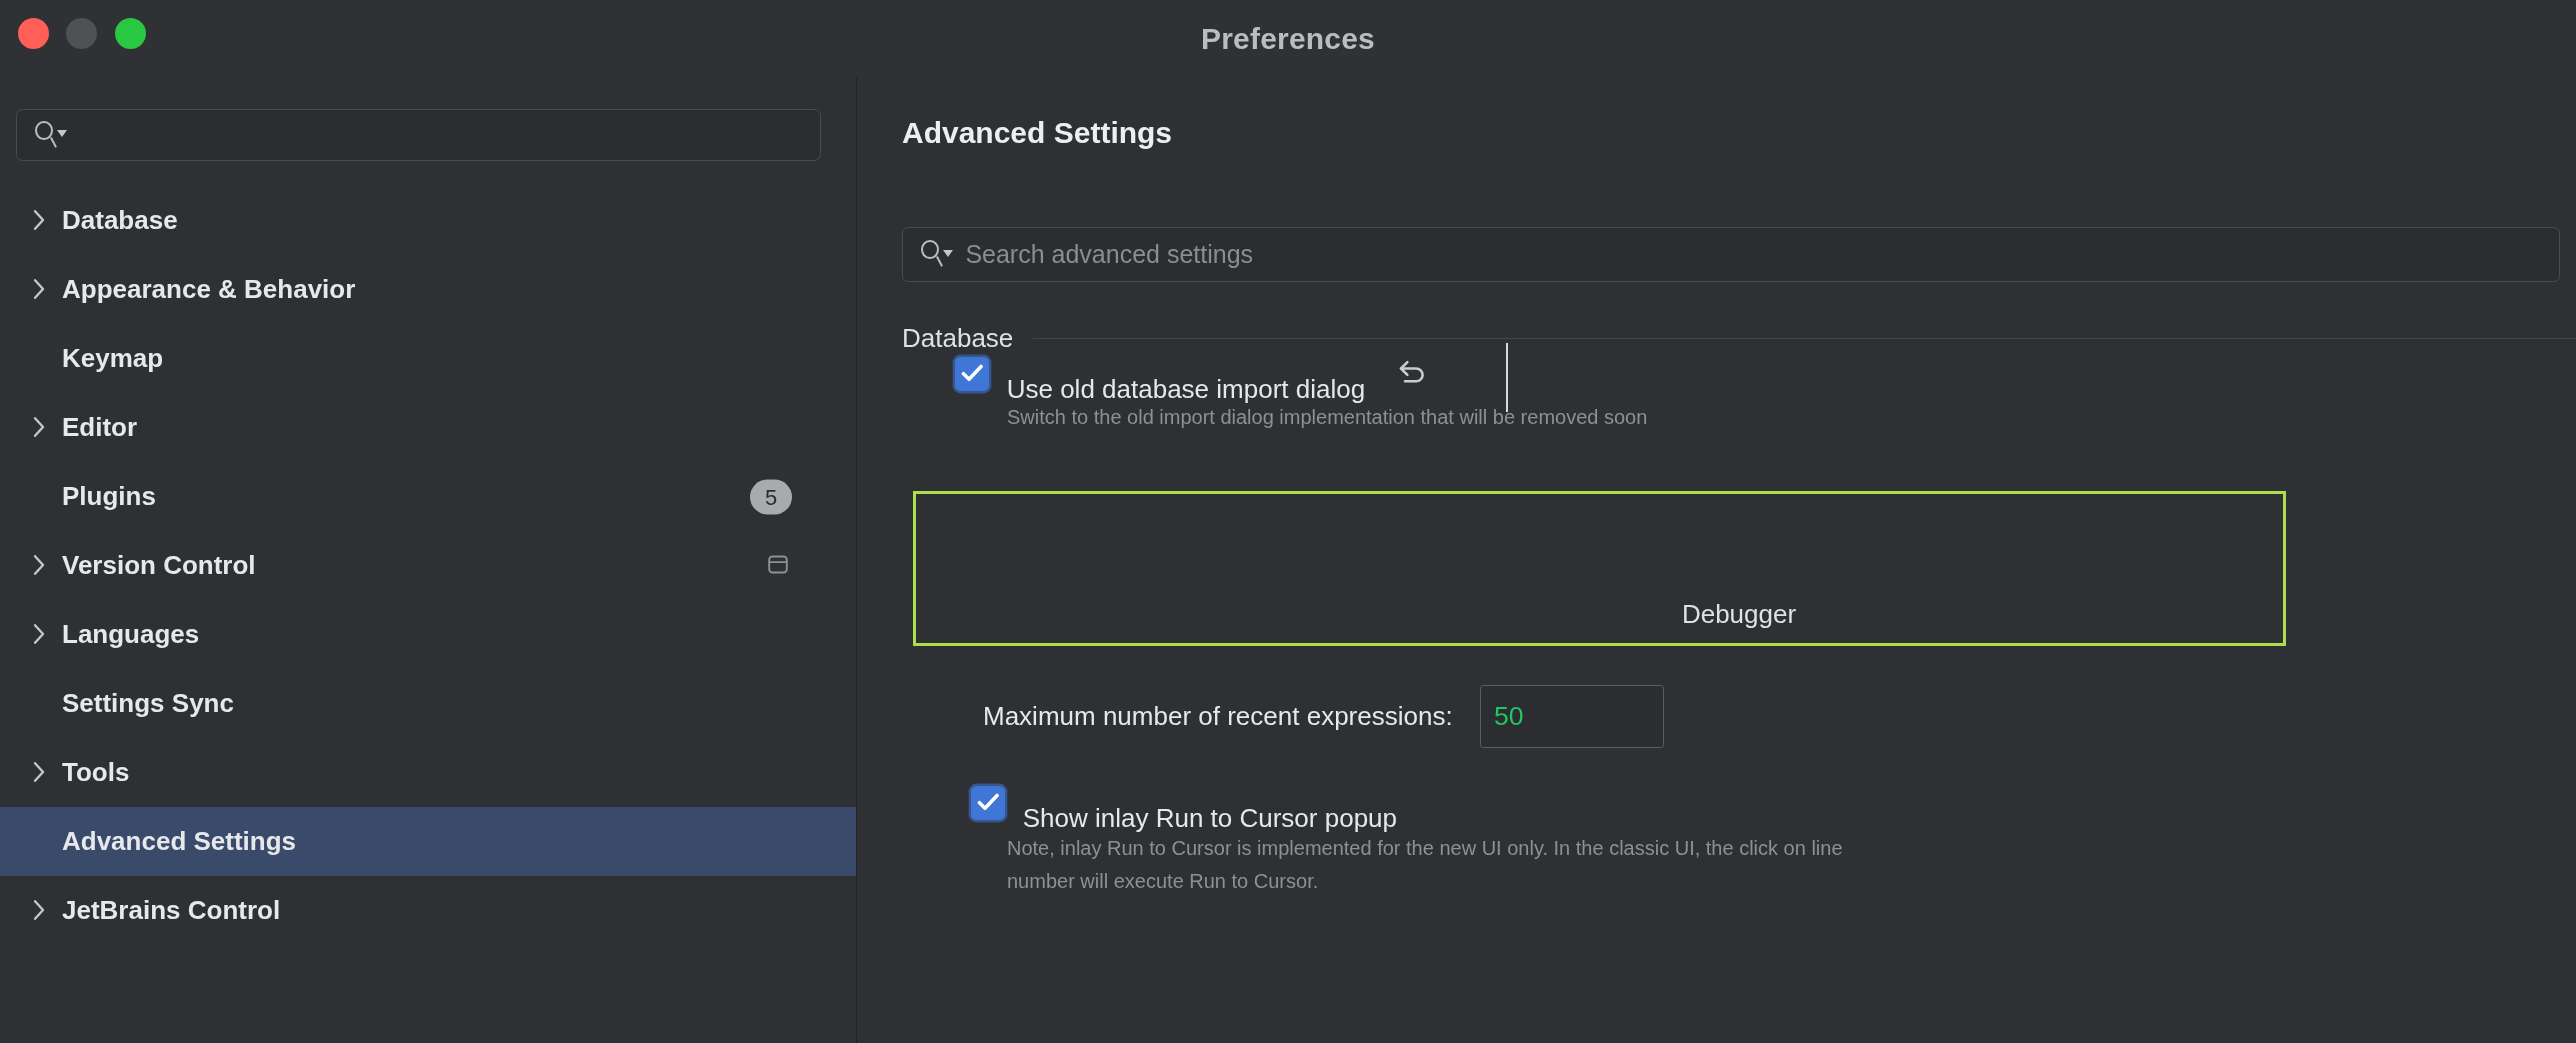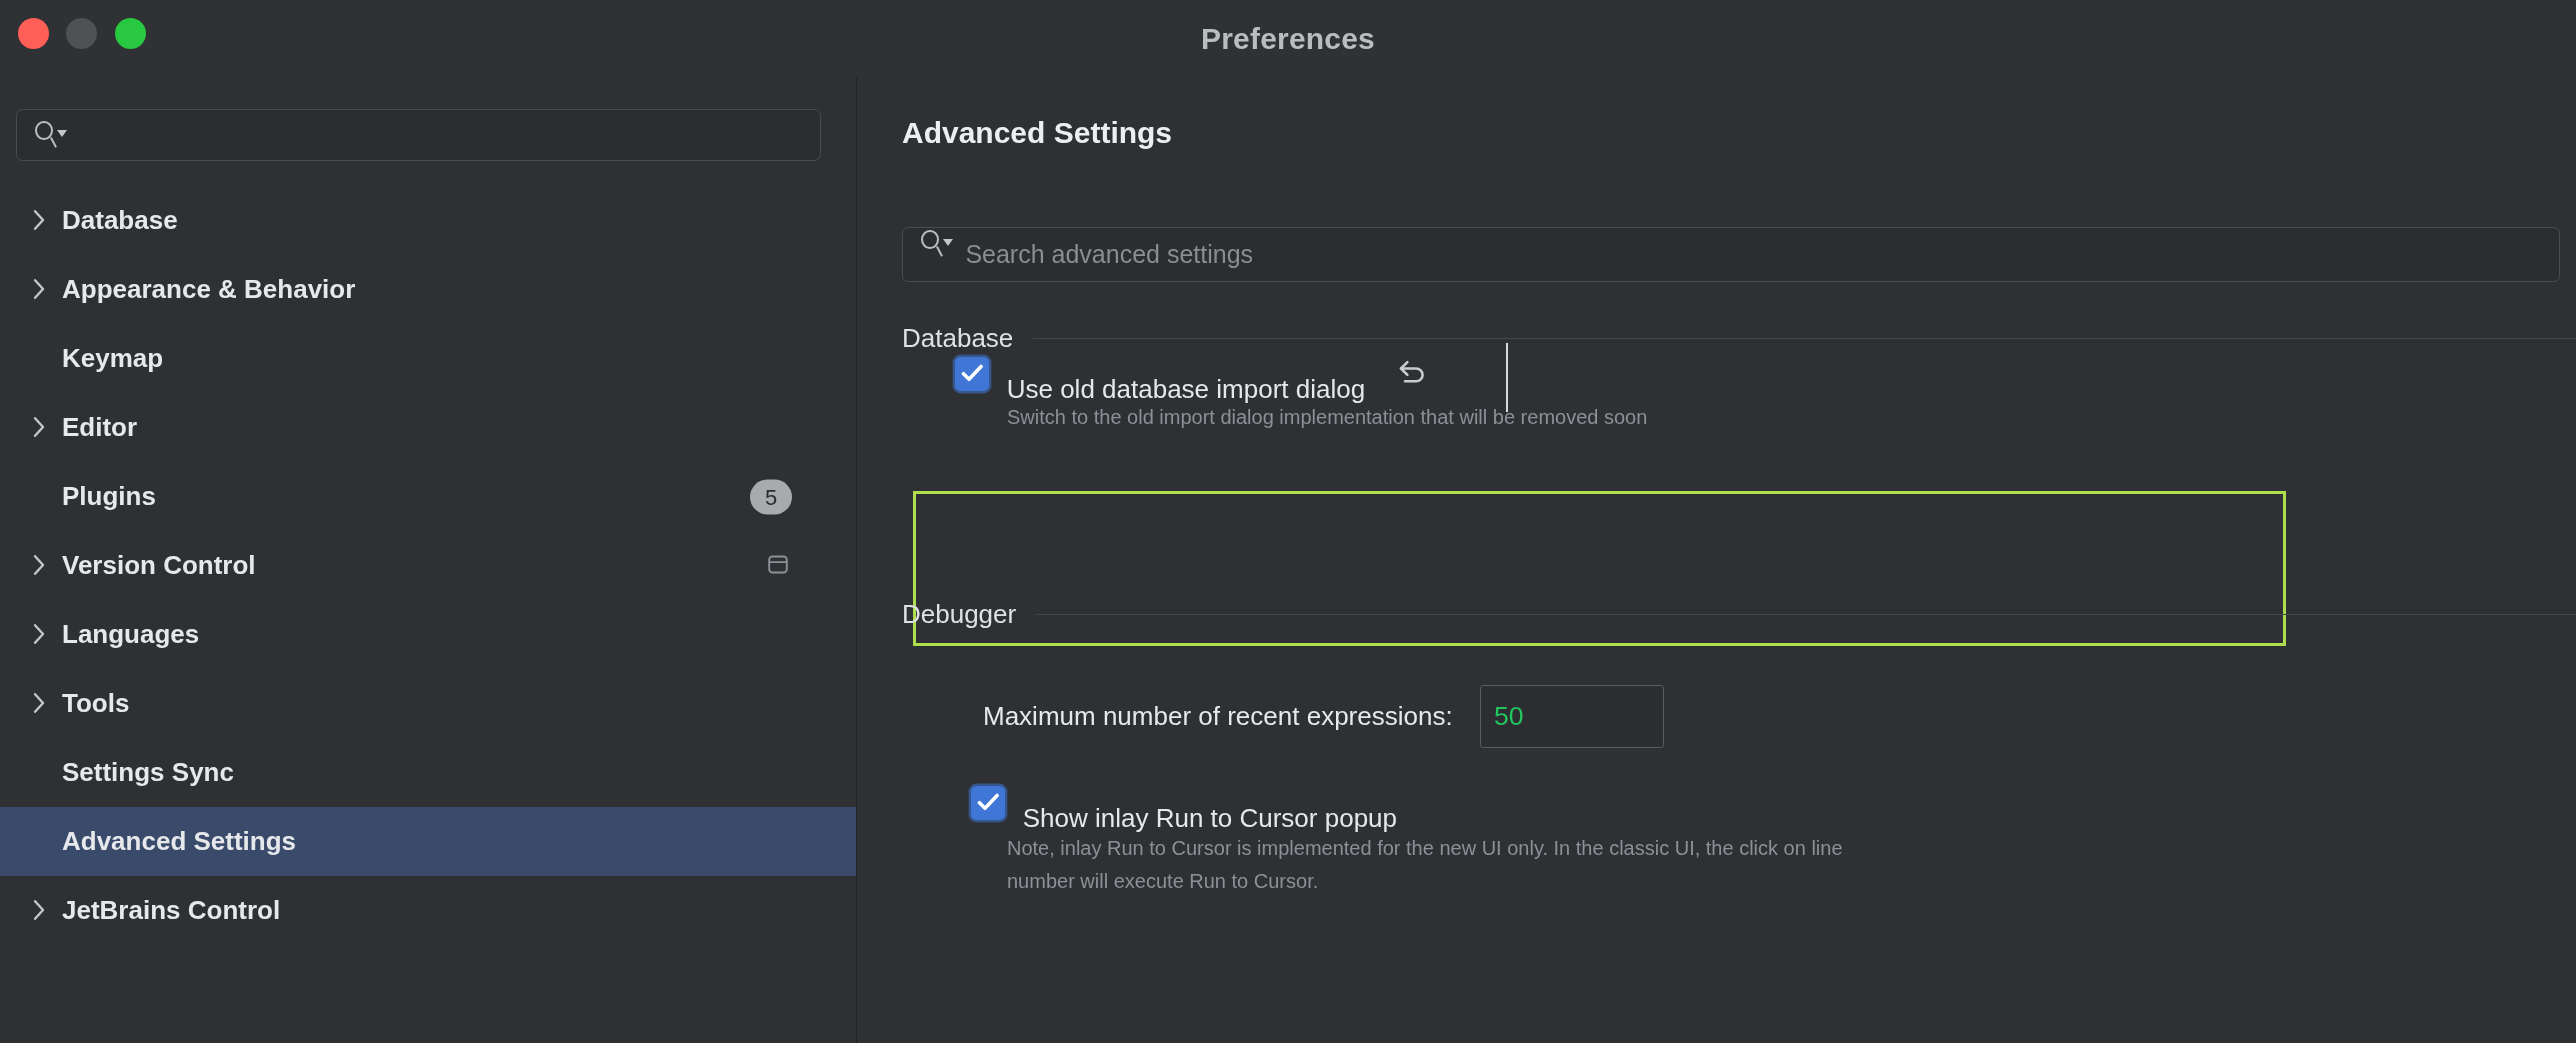--- a/index.html
+++ b/index.html
@@ -204,20 +204,21 @@
   .adv-search {
     position: absolute;
     left: 45px; top: 150px;
     width: 1658px;
     height: 55px;
     box-sizing: border-box;
     border: 1.6px solid #4a4d50;
     border-radius: 6.4px;
     background: #2b2d30;
     display: flex;
+    align-items: center;
     padding-left: 17.7px;
   }
   .adv-search-input {
     flex: 1;
     border: none;
     outline: none;
     background: transparent;
     font-family: "Liberation Sans", sans-serif;
     font-size: 25px;
     color: #dfe1e5;
@@ -406,31 +407,31 @@
       <div class="tree-row">
         <span class="chevron">
           <svg width="17.7" height="24" viewBox="0 0 22 30">
               <path d="M5 4 L15 15 L5 26" fill="none" stroke="#c3c6ca" stroke-width="3" stroke-linecap="round" stroke-linejoin="round"></path>
             </svg>
         </span>
         <span class="tree-label">Languages</span>
       </div>
 
       <div class="tree-row">
-        <span class="chevron">
-          <svg width="17.7" height="24" viewBox="0 0 22 30">
-              <path d="M5 4 L15 15 L5 26" fill="none" stroke="#c3c6ca" stroke-width="3" stroke-linecap="round" stroke-linejoin="round"></path>
-            </svg>
-        </span>
-        <span class="tree-label">Tools</span>
-      </div>
-
-      <div class="tree-row">
         <span class="chevron"></span>
         <span class="tree-label">Settings Sync</span>
+      </div>
+
+      <div class="tree-row">
+        <span class="chevron">
+          <svg width="17.7" height="24" viewBox="0 0 22 30">
+              <path d="M5 4 L15 15 L5 26" fill="none" stroke="#c3c6ca" stroke-width="3" stroke-linecap="round" stroke-linejoin="round"></path>
+            </svg>
+        </span>
+        <span class="tree-label">Tools</span>
       </div>
 
       <div class="tree-row selected">
         <span class="chevron"></span>
         <span class="tree-label">Advanced Settings</span>
       </div>
 
       <div class="tree-row">
         <span class="chevron">
           <svg width="17.7" height="24" viewBox="0 0 22 30">
@@ -477,21 +478,21 @@
       <span class="revert-icon">
         <svg width="32" height="31" viewBox="0 0 40 38">
           <path d="M13 6 L5 14 L13 22" fill="none" stroke="#c8cbcf" stroke-width="3.2" stroke-linecap="round" stroke-linejoin="round"></path>
           <path d="M5 14 H24 a8 8 0 0 1 0 16 H10" fill="none" stroke="#c8cbcf" stroke-width="3.2" stroke-linecap="round" stroke-linejoin="round"></path>
         </svg>
       </span>
     </div>
 
     <div class="desc" style="left:150px; top:324px; width:1256px;">Switch to the old import dialog implementation that will be removed soon</div>
 
-    <div class="group" style="top:522px;">
+    <div class="group" style="top:522px;flex-direction:column;">
       <span class="group-label">Debugger</span>
       <span class="group-line"></span>
     </div>
 
     <div class="field-row" style="left:126px; top:608px;">
       <span class="field-label">Maximum number of recent expressions:</span>
       <input class="num-field" type="text" value="50" style="">
     </div>
 
     <div class="checkrow" style="left:98px; top:695px;padding-left:16px;">

